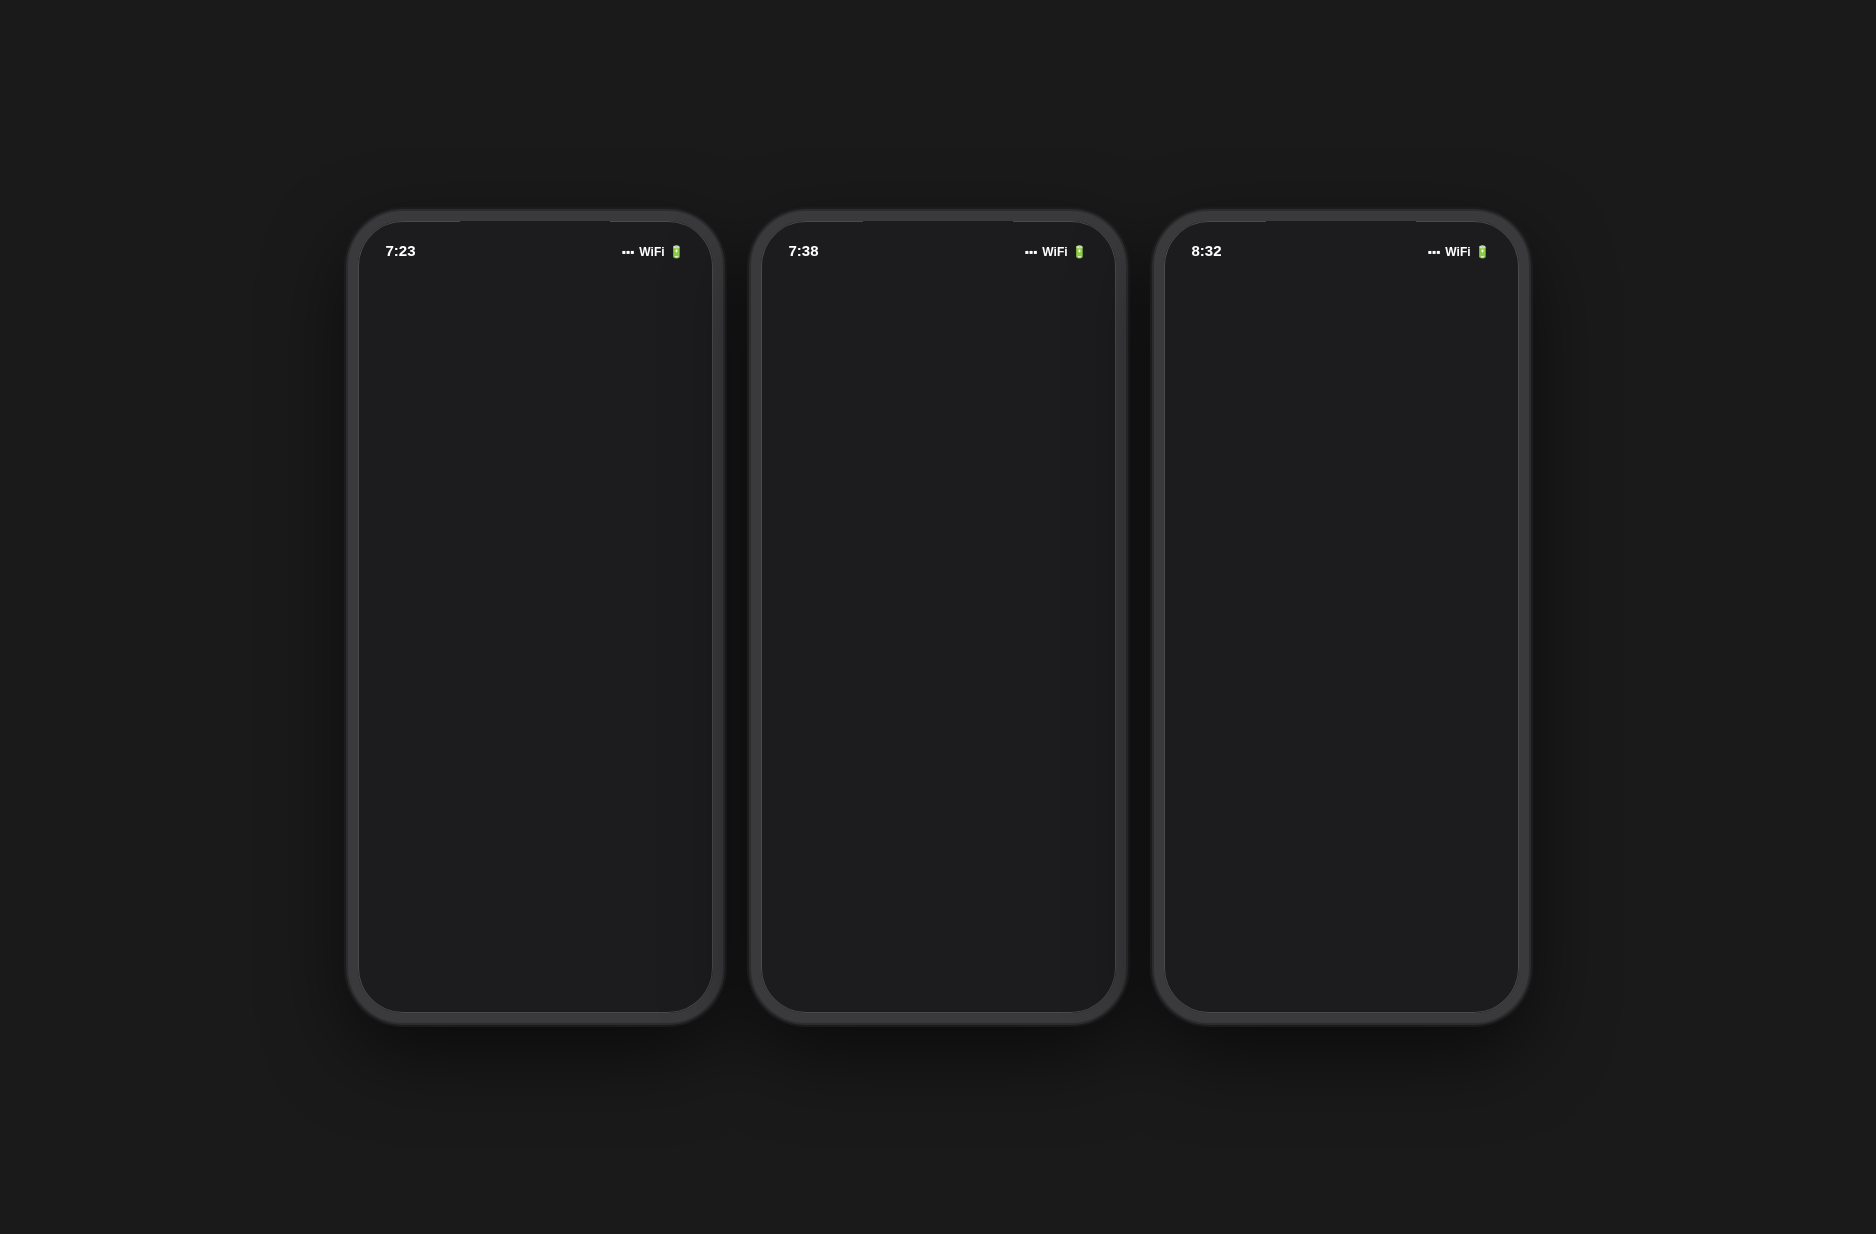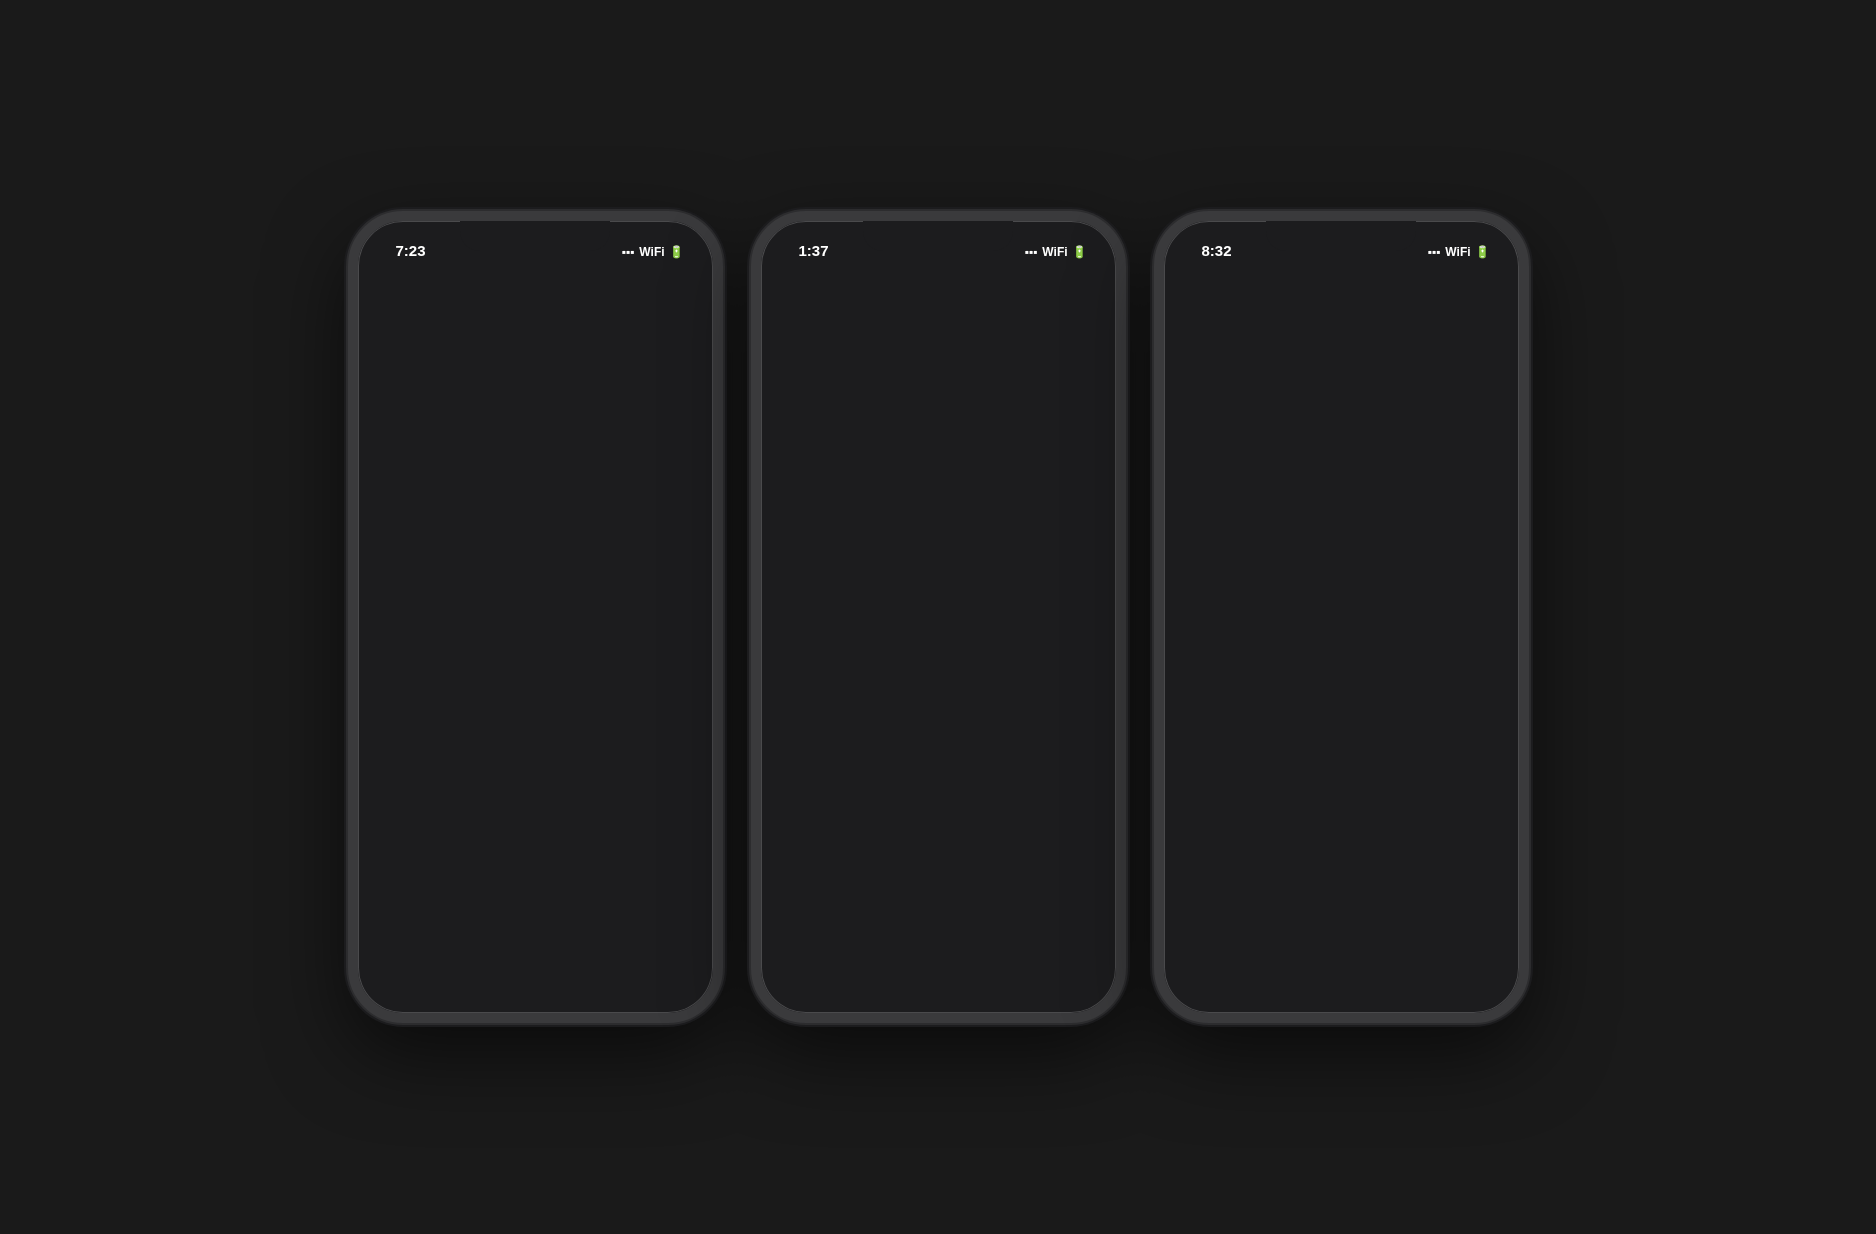--- a/index.html
+++ b/index.html
@@ -52,21 +52,21 @@
       width: 150px;
       height: 30px;
       background: #1c1c1e;
       border-radius: 0 0 20px 20px;
       z-index: 100;
     }
 
     
     .status-bar {
       position: absolute;
-      top: 0; left: 10px; right: 0;
+      top: 0; left: 0; right: 0;
       height: 44px;
       display: flex;
       align-items: flex-end;
       justify-content: space-between;
       padding: 0 28px 6px;
       z-index: 50;
       color: white;
       font-size: 14px;
       font-weight: 600;
       gap: 20px;
@@ -722,21 +722,21 @@
       </div>
     </div>
   </div>
   <div class="phone-frame"></div>
 </div>
 
 <div class="phone-wrapper">
   <div class="phone-screen bg-phone2">
     <div class="notch"></div>
     <div class="status-bar">
-      <span class="status-time">1:37</span>
+      <span class="status-time">7:38</span>
       <div class="status-icons">
         <span>▪▪▪</span>
         <span>WiFi</span>
         <span>🔋</span>
       </div>
     </div>
 
     <div style="margin-top:52px;">
       <div class="music-widget">
         <div class="music-now-playing">

